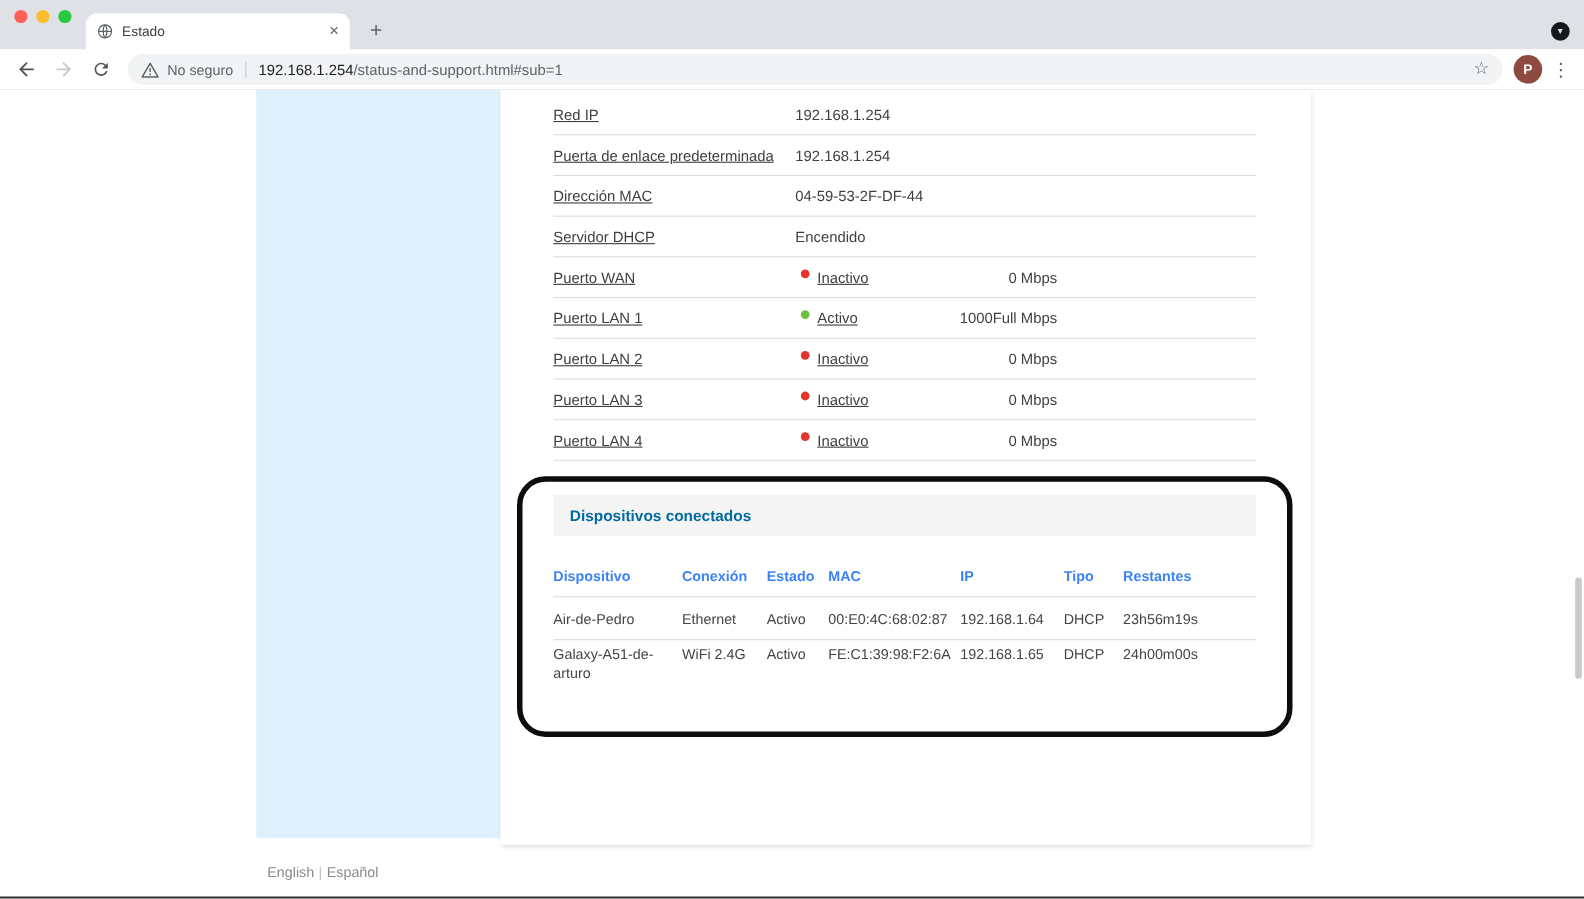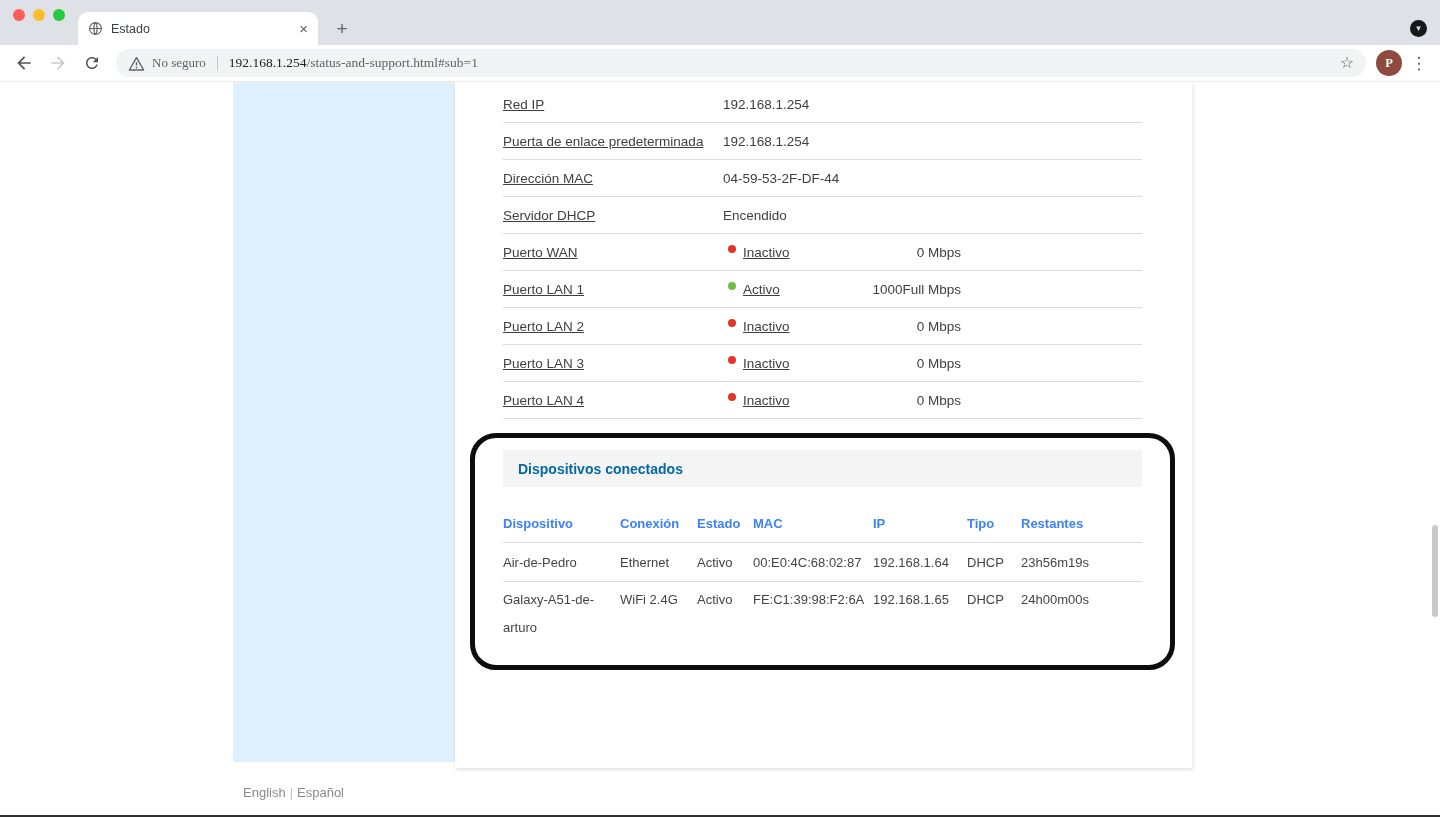--- a/index.html
+++ b/index.html
@@ -18,21 +18,21 @@
          border-radius:10px 10px 0 0; display:flex; align-items:center; padding:0 10px; gap:8px; }
   .tab-title { flex:1; font-size:12.5px; color:#3c4043; white-space:nowrap; overflow:hidden; }
   .tab-close { font-size:15px; color:#5f6368; line-height:1; cursor:default; }
   .newtab { position:absolute; left:331px; top:18px; width:22px; height:22px; display:flex; align-items:center;
             justify-content:center; font-size:19px; color:#5f6368; }
   .tabsearch { position:absolute; right:13px; top:20px; width:17px; height:17px; border-radius:50%;
                background:#17181a; color:#dee1e6; display:flex; align-items:center; justify-content:center;
                font-size:9px; line-height:1; }
 
   .toolbar { position:relative; width:100%; height:37px; background:#fff; display:flex; align-items:center;
-             padding:0 10px; gap:6px; border-bottom:1px solid #ececec;font-family:Liberation Serif, serif; }
+             padding:0 10px; gap:6px; border-bottom:1px solid #ececec; }
   .navbtn { width:28px; height:28px; display:flex; align-items:center; justify-content:center; flex:0 0 auto; }
   .omnibox { flex:1; height:28px; background:#f1f3f4; border-radius:15px; display:flex; align-items:center;
              padding:0 12px; gap:7px; margin:0 4px; }
   .warn-text { font-size:13px; color:#5f6368; white-space:nowrap; }
   .omni-divider { width:1px; height:15px; background:#c4c7cc; margin:0 4px; }
   .url { flex:1; font-size:13.5px; white-space:nowrap; overflow:hidden; }
   .url .host { color:#202124; }
   .url .path { color:#5f6368; }
   .star { font-size:16px; color:#5f6368; line-height:1; }
   .avatar { width:26px; height:26px; border-radius:50%; background:#8e4a3e; color:#fff; font-size:12.5px;
@@ -57,21 +57,21 @@
 
   .devices-header { position:absolute; left:48px; top:368px; width:639px; height:37px; background:#f4f4f4;
                     display:flex; align-items:center; }
   .devices-title { margin-left:15px; font-size:14px; font-weight:bold; color:#0369a1; }
 
   .dev-table { position:absolute; left:48px; top:423px; width:639px; font-size:13px; color:#444; }
   .dev-row { display:grid; grid-template-columns:117px 77px 56px 120px 94px 54px 121px; align-items:center; }
   .dev-head { height:38px; font-weight:bold; color:#3b82f6; border-bottom:1px solid #dcdcdc; }
   .dev-row.r1 { height:39px; border-bottom:1px solid #dcdcdc; }
   .dev-row.r2 { height:68px; align-items:start; padding-top:4px; }
-  .dev-row.r2 .dev-cell { line-height:28px; }
+  .dev-row.r2 .dev-cell { line-height:17px; }
   .dev-cell { overflow-wrap:break-word; padding-right:6px; }
 
   .annotation { position:absolute; left:470px; top:351px; width:705px; height:237px;
                 border:5px solid #0d0d0d; border-radius:26px; pointer-events:none; z-index:5; }
 
   .footer { position:absolute; left:243px; top:700px; height:20px; display:flex; align-items:center; gap:4px;
             font-size:13px; color:#8a8a8a; }
   .footer-sep { color:#c2c2c2; }
 
   .scrollbar-thumb { position:absolute; right:2px; top:443px; width:6px; height:92px; background:#c9c9c9;

